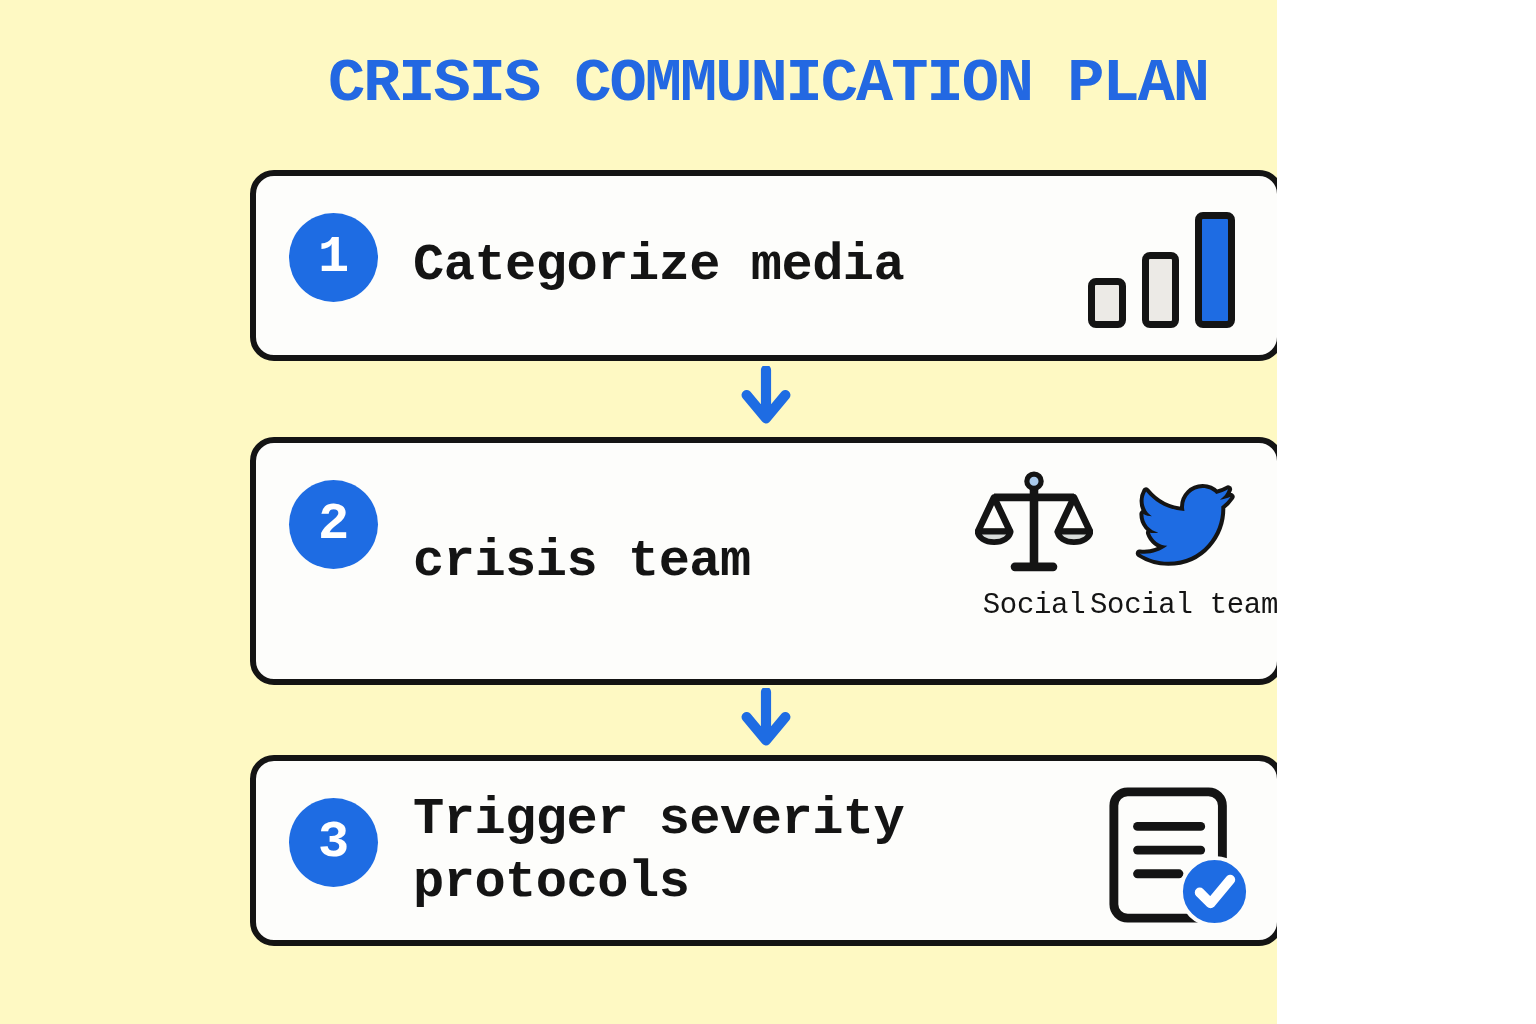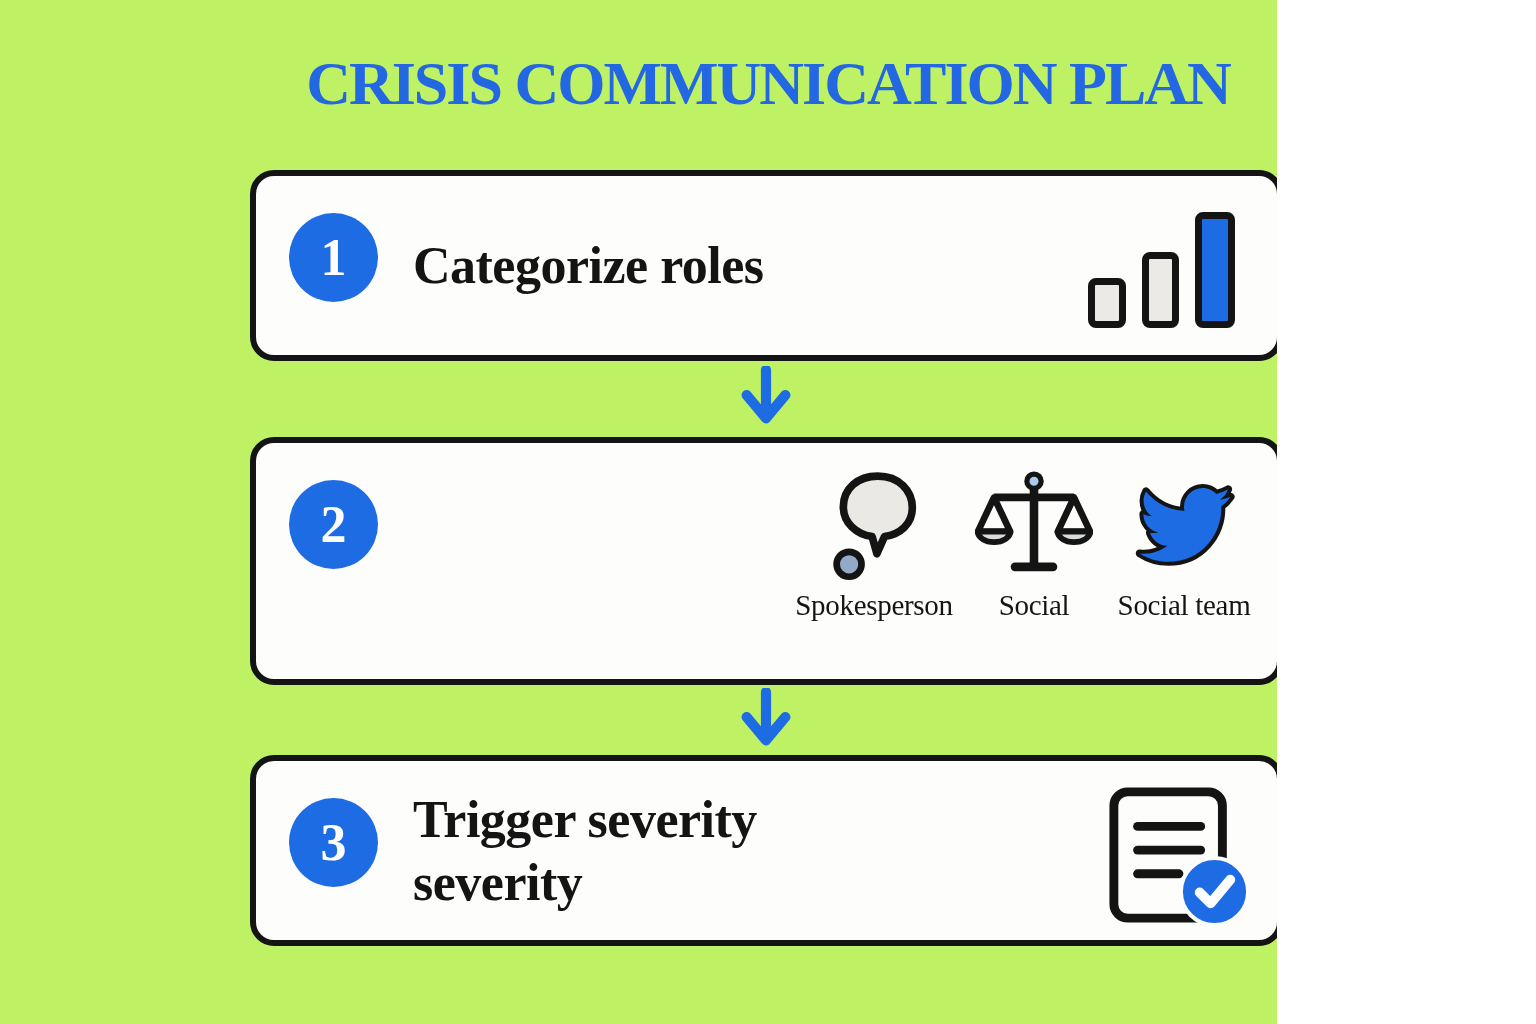--- a/index.html
+++ b/index.html
@@ -1,20 +1,20 @@
 <!DOCTYPE html>
 <html><head>
 <meta charset="utf-8">
 <style>
   html,body{margin:0;padding:0;}
   .canvas{
     position:relative;
     width:1277px;height:1024px;
-    background:#bef264;
-    font-family:Liberation Serif, serif;
+    background:#fef9c3;
+    font-family:Liberation Mono, monospace;
     overflow:hidden;
     color:#141414;
   }
   .title{
     position:absolute;left:0;top:48px;width:1536px;
     margin:0;text-align:center;
     font-size:62px;font-weight:700;letter-spacing:-2px;
     color:#2368e2;
   }
   .card{
@@ -73,51 +73,43 @@
 
 <div class="canvas">
 
   <h1 class="title">CRISIS COMMUNICATION PLAN</h1>
 
   <section class="card card1">
     <div class="badge">
       <span>1</span>
     </div>
     <div class="step-text">
-      <div>Categorize roles</div>
+      <div>Categorize media</div>
     </div>
     <div class="bars">
       <div class="bar b1"></div>
       <div class="bar b2"></div>
       <div class="bar b3"></div>
     </div>
   </section>
 
   <svg class="arrow arrow1" viewBox="0 0 62 64">
     <path d="M31 4 L31 50 M11 30 L31 54 L51 30" fill="none" stroke="#1e6ce3" stroke-width="10.5" stroke-linecap="round" stroke-linejoin="round"></path>
   </svg>
 
   <section class="card card2">
     <div class="badge">
       <span>2</span>
     </div>
     <div class="step-text">
+      <div>crisis team</div>
     </div>
 
     <div class="roles">
 
-      <div class="role c1">
-        <div class="icon-slot">
-          <svg width="92" height="114" viewBox="0 0 96 118">
-            <path d="M52 8 C74 8 88 23 88 41 C88 58 75 69 59 71 L51 89 L46 71 C30 69 16 57 16 40 C16 21 31 8 52 8 Z" fill="#ebe9e5" stroke="#141414" stroke-width="8" stroke-linejoin="round"></path>
-            <circle cx="22" cy="100" r="13" fill="#93a9c9" stroke="#141414" stroke-width="7"></circle>
-          </svg>
-        </div>
-        <div class="role-label">Spokesperson</div>
-      </div>
 
       <div class="role c2">
         <div class="icon-slot">
           <svg width="118" height="108" viewBox="0 0 124 112">
             <line x1="20" y1="27" x2="104" y2="27" stroke="#141414" stroke-width="8"></line>
             <path d="M20 27 L3 63 L37 63 Z" fill="#fdfdfb" stroke="#141414" stroke-width="7" stroke-linejoin="round"></path>
             <path d="M3 63 A17 11 0 0 0 37 63 Z" fill="#d8dcda" stroke="#141414" stroke-width="6" stroke-linejoin="round"></path>
             <path d="M104 27 L87 63 L121 63 Z" fill="#fdfdfb" stroke="#141414" stroke-width="7" stroke-linejoin="round"></path>
             <path d="M87 63 A17 11 0 0 0 121 63 Z" fill="#d8dcda" stroke="#141414" stroke-width="6" stroke-linejoin="round"></path>
             <line x1="62" y1="16" x2="62" y2="97" stroke="#141414" stroke-width="9"></line>
@@ -143,21 +135,21 @@
   <svg class="arrow arrow2" viewBox="0 0 62 64">
     <path d="M31 4 L31 50 M11 30 L31 54 L51 30" fill="none" stroke="#1e6ce3" stroke-width="10.5" stroke-linecap="round" stroke-linejoin="round"></path>
   </svg>
 
   <section class="card card3">
     <div class="badge">
       <span>3</span>
     </div>
     <div class="step-text">
       <div>Trigger severity</div>
-      <div>severity</div>
+      <div>protocols</div>
     </div>
     <div class="doc">
       <svg width="148" height="146" viewBox="0 0 150 148">
         <rect x="10" y="7" width="110" height="128" rx="14" fill="#fdfdfb" stroke="#141414" stroke-width="9"></rect>
         <line x1="34" y1="42" x2="98" y2="42" stroke="#141414" stroke-width="9" stroke-linecap="round"></line>
         <line x1="34" y1="66" x2="98" y2="66" stroke="#141414" stroke-width="9" stroke-linecap="round"></line>
         <line x1="34" y1="90" x2="76" y2="90" stroke="#141414" stroke-width="9" stroke-linecap="round"></line>
         <circle cx="112" cy="108" r="34" fill="#1e6ce3" stroke="#fdfdfb" stroke-width="4"></circle>
         <path d="M97 109 L108 120 L128 96" fill="none" stroke="#ffffff" stroke-width="10" stroke-linecap="round" stroke-linejoin="round"></path>
       </svg>

